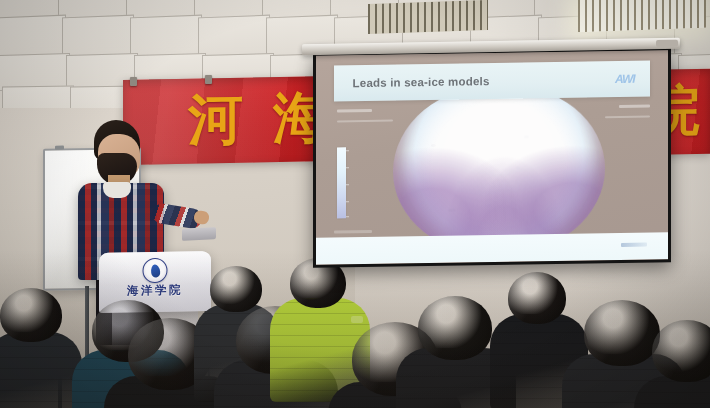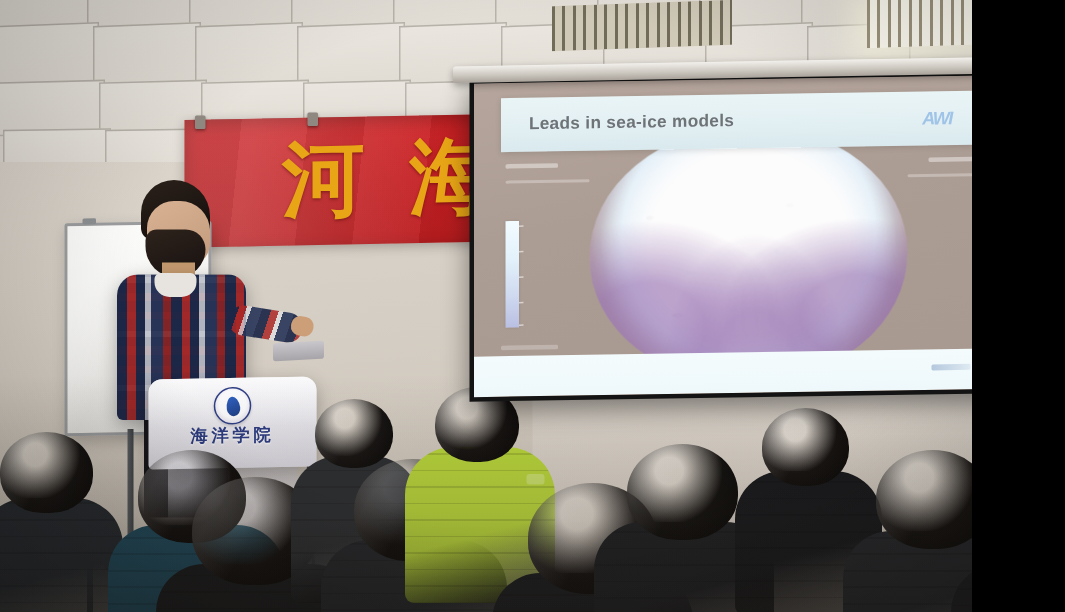--- a/index.html
+++ b/index.html
@@ -1,17 +1,17 @@
 <!DOCTYPE html>
 <html><head>
 <meta charset="utf-8">
 <style>
   html,body{margin:0;padding:0;background:#000;}
   #scene{
-    position:relative;width:648px;height:408px;overflow:hidden;
+    position:relative;width:710px;height:408px;overflow:hidden;
     font-family:"Liberation Sans",sans-serif;
     background:#cfc8bf;
   }
   .abs{position:absolute;}
 
   
   #ceiling{left:0;top:0;width:710px;height:118px;
     background:linear-gradient(178deg,#e8e4dd 0%,#e3ded6 45%,#ddd7ce 100%);
     overflow:hidden;}
   .ctile{position:absolute;border:1px solid rgba(150,144,134,.55);

